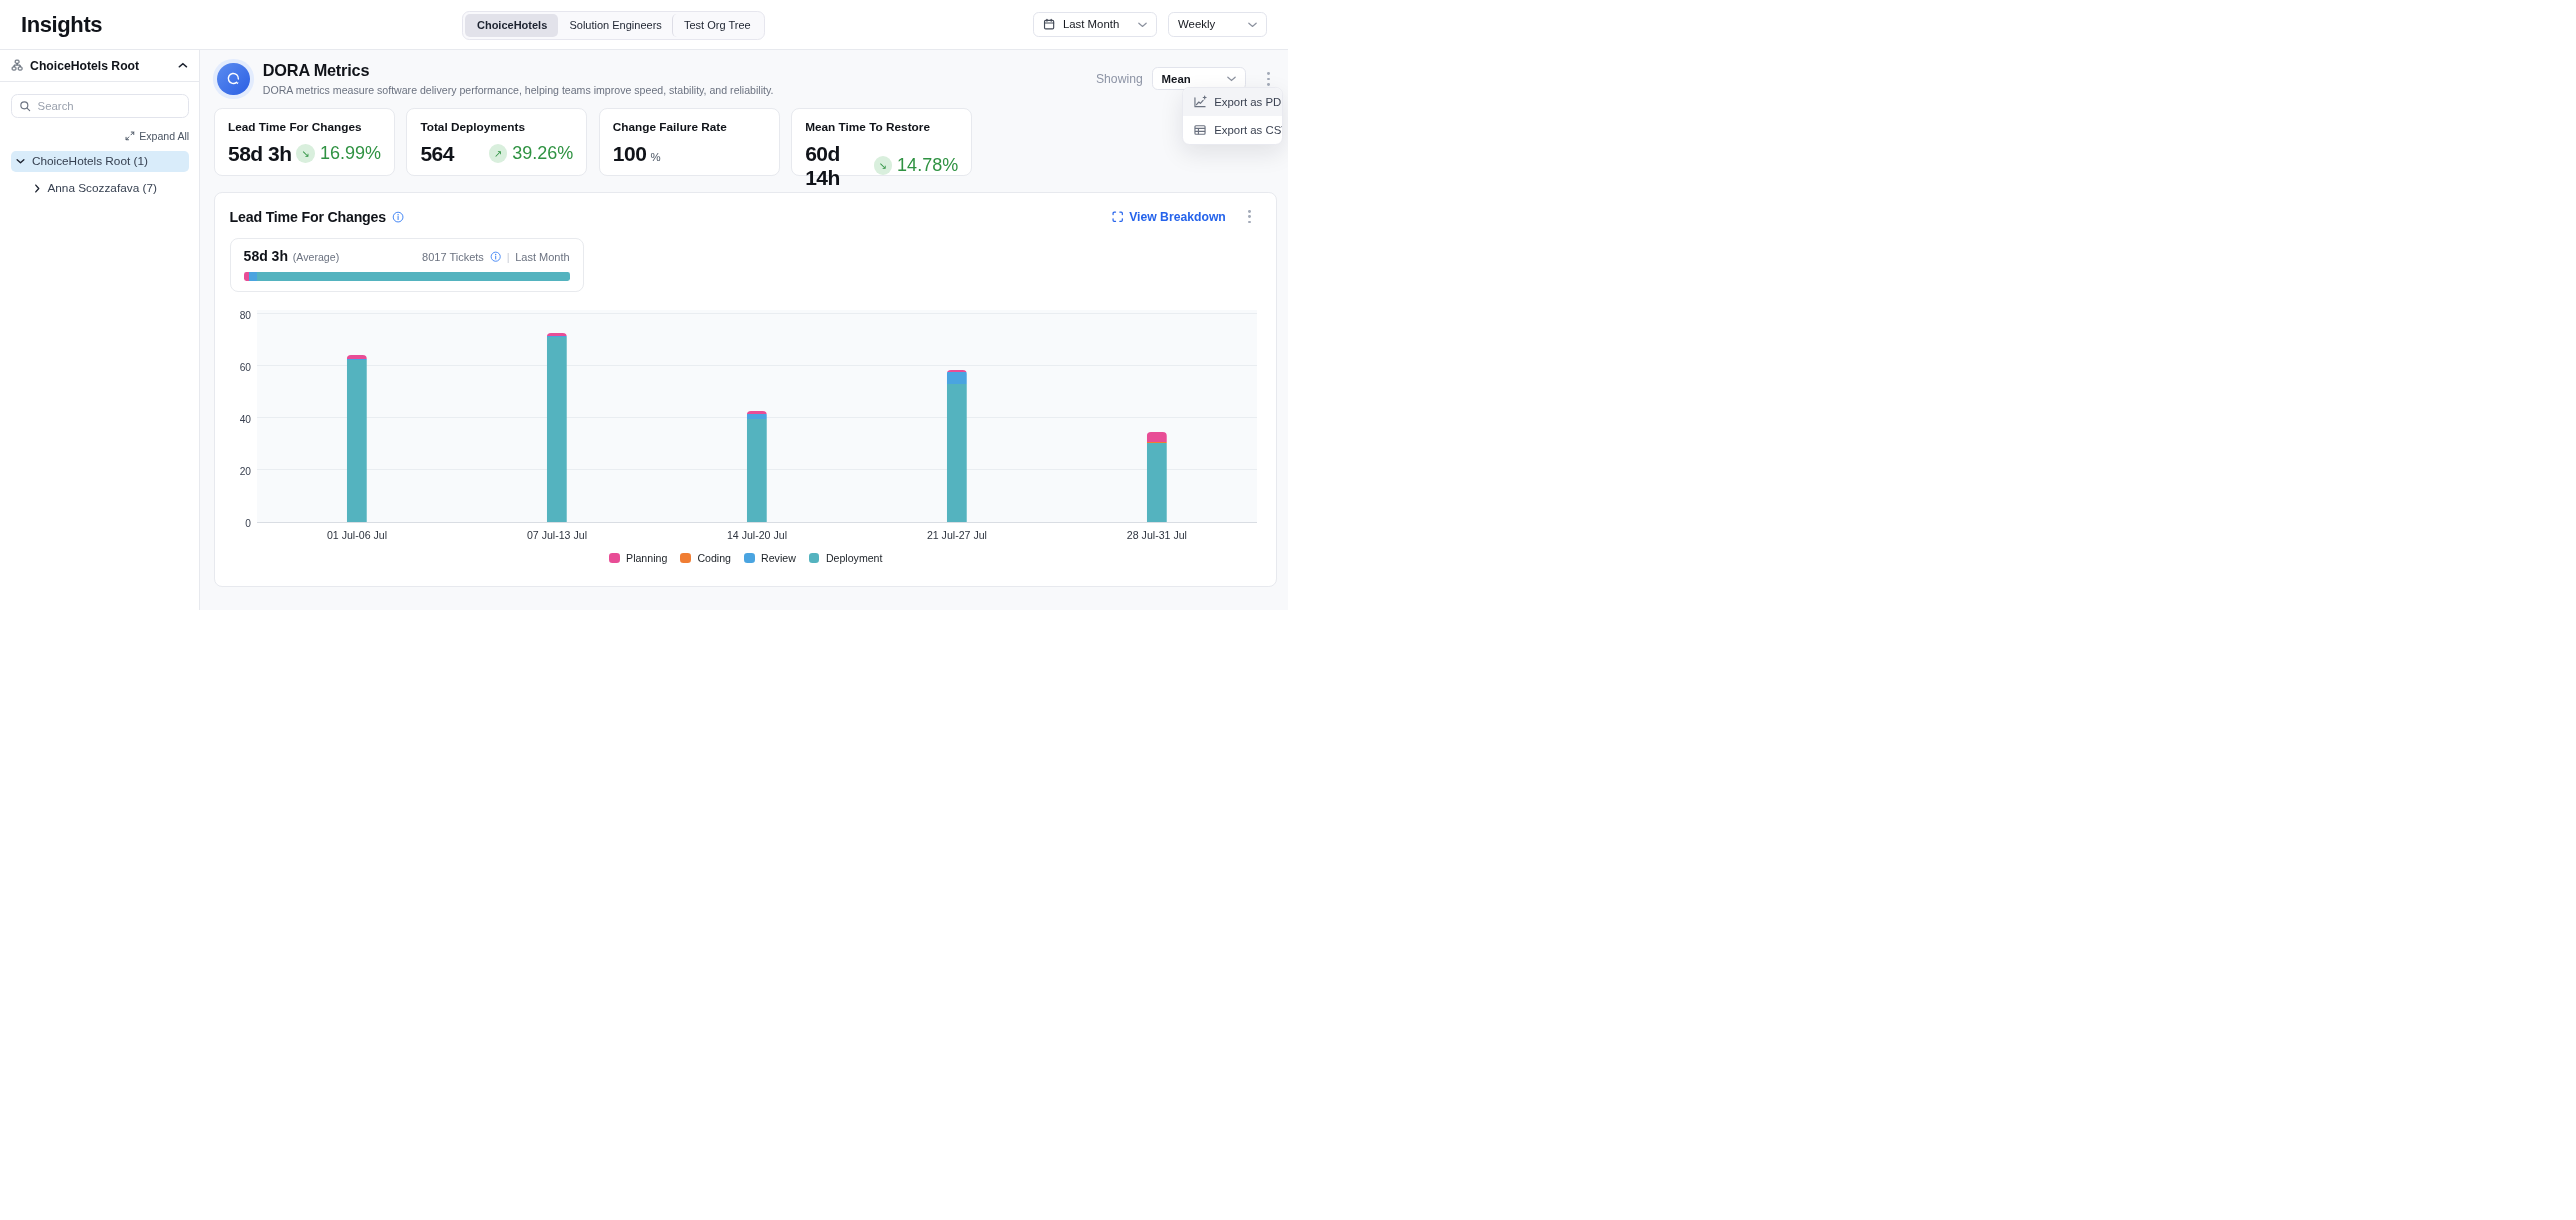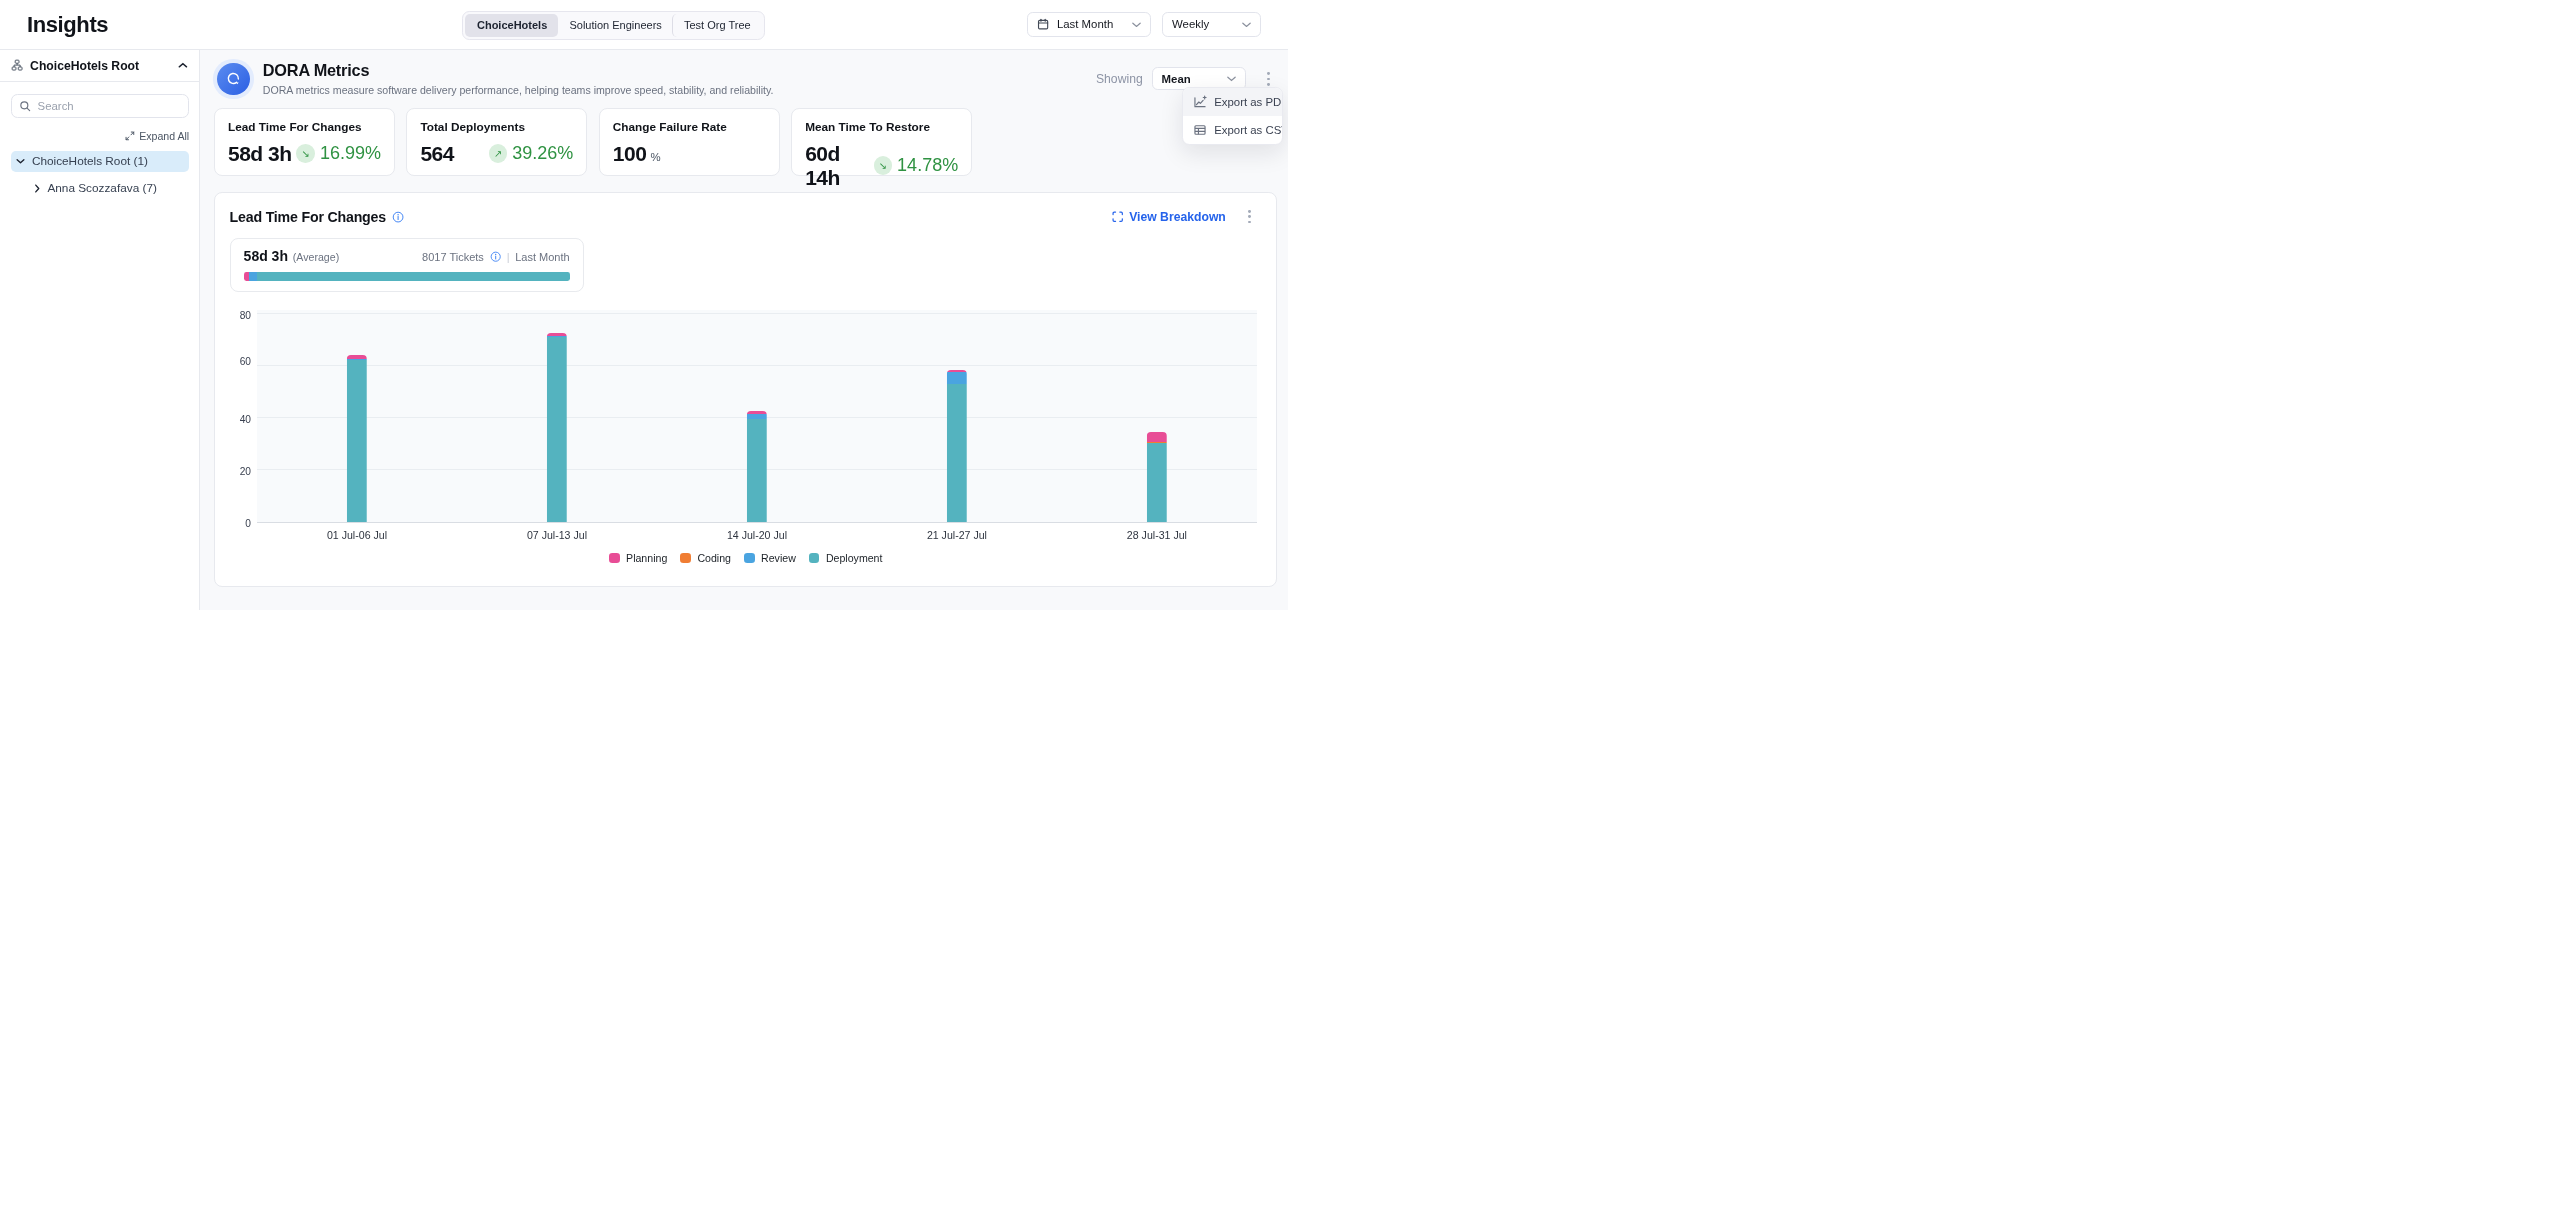--- a/index.html
+++ b/index.html
@@ -5,21 +5,21 @@
   * { margin:0; padding:0; box-sizing:border-box; }
   html,body { width:1288px; height:610px; }
   body {
     font-family:"Liberation Sans","DejaVu Sans",sans-serif;
     color:#101319; background:#fff; overflow:hidden; position:relative;
   }
   .app { width:1288px; height:610px; display:flex; flex-direction:column; }
 
   
   .topbar { height:50px; background:#fff; border-bottom:0.8px solid #e7e9ee;
-    display:flex; align-items:center; padding:0 27px; position:relative; flex:0 0 50px;}
+    display:flex; align-items:center; padding:0 21px; position:relative; flex:0 0 50px;}
   .topbar h1 { font-size:22px; font-weight:800; letter-spacing:-0.4px; }
   .seg { position:absolute; left:462px; top:10.6px; height:29px; background:#f9f9fc;
     border:0.8px solid #e6e6ee; border-radius:7.3px; display:flex; align-items:center; padding:2.4px; }
   .seg-item { font-size:11px; color:#1d2330; padding:0 10.6px; height:23px; line-height:23px;
     border-radius:4.9px; white-space:nowrap; cursor:default; border-left:0.8px solid #dddde6; }
   .seg-item:first-child { border-left-color:transparent; }
   .seg-item.sel { background:#e2e2ea; font-weight:700; border-left-color:transparent; }
   .seg-item.sel + .seg-item { border-left-color:transparent; }
   .topbar-right { margin-left:auto; display:flex; gap:10.6px; }
   .select { height:24.4px; border:0.8px solid #e2e4ec; border-radius:5.7px; background:#fff;
@@ -415,21 +415,21 @@
                   <i style="height: 9.4px; background: rgb(232, 77, 150);"></i>
                   <i style="height: 1px; background: rgb(240, 125, 51);"></i>
                   <i style="height: 0px; background: rgb(74, 164, 224);"></i>
                   <i style="height: 80px; background: rgb(84, 179, 191);"></i>
                 </div>
                 <div class="xlabel" style="left: 90%;">28 Jul-31 Jul</div>
               </div>
           <div class="ytick" style="bottom: -5.7px;">0</div>
               <div class="ytick" style="bottom: 46px;">20</div>
               <div class="ytick" style="bottom: 98px;">40</div>
-              <div class="ytick" style="bottom: 156px;">60</div>
+              <div class="ytick" style="bottom: 150px;">60</div>
               <div class="ytick" style="bottom: 202px;">80</div>
             </div>
           <div class="legend">
               <div class="leg-item">
                 <b style="background: rgb(232, 77, 150);"></b>
                 <span>Planning</span>
               </div>
               <div class="leg-item">
                 <b style="background: rgb(240, 125, 51);"></b>
                 <span>Coding</span>

